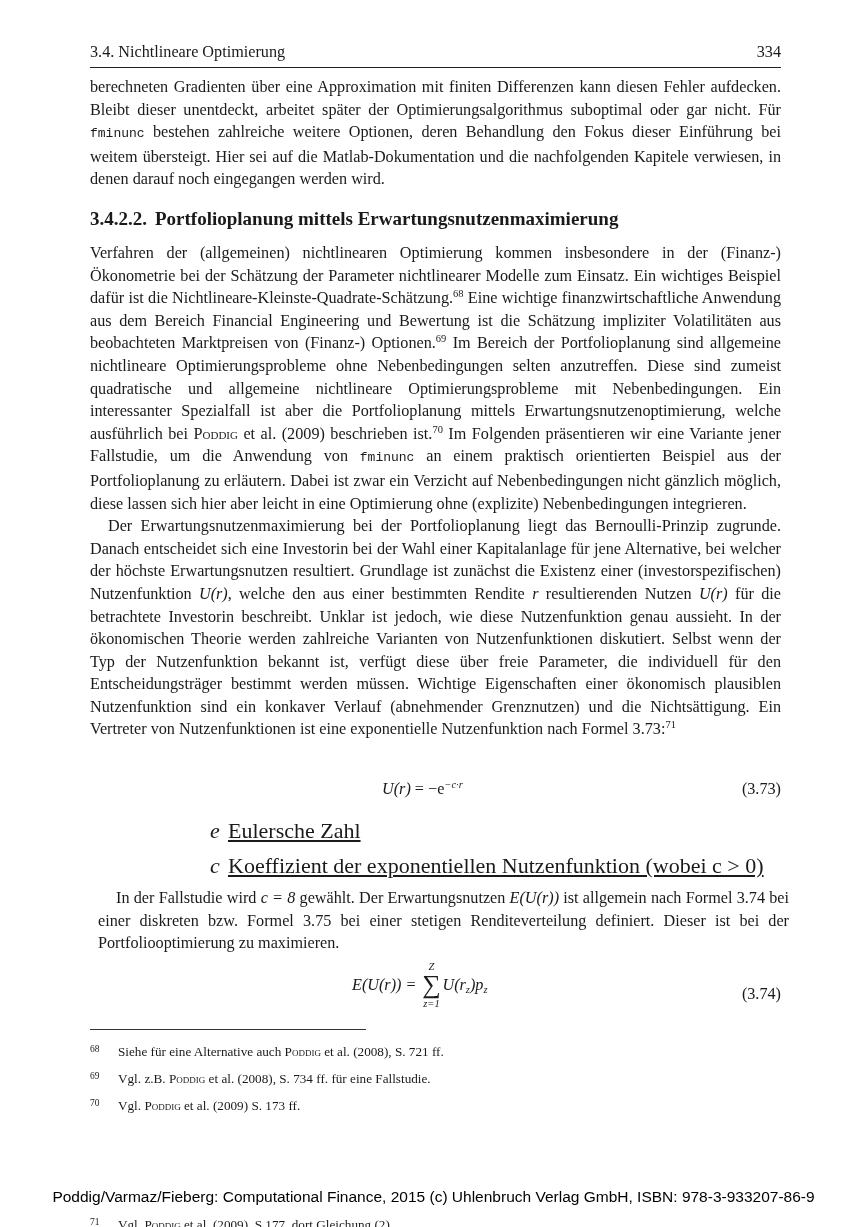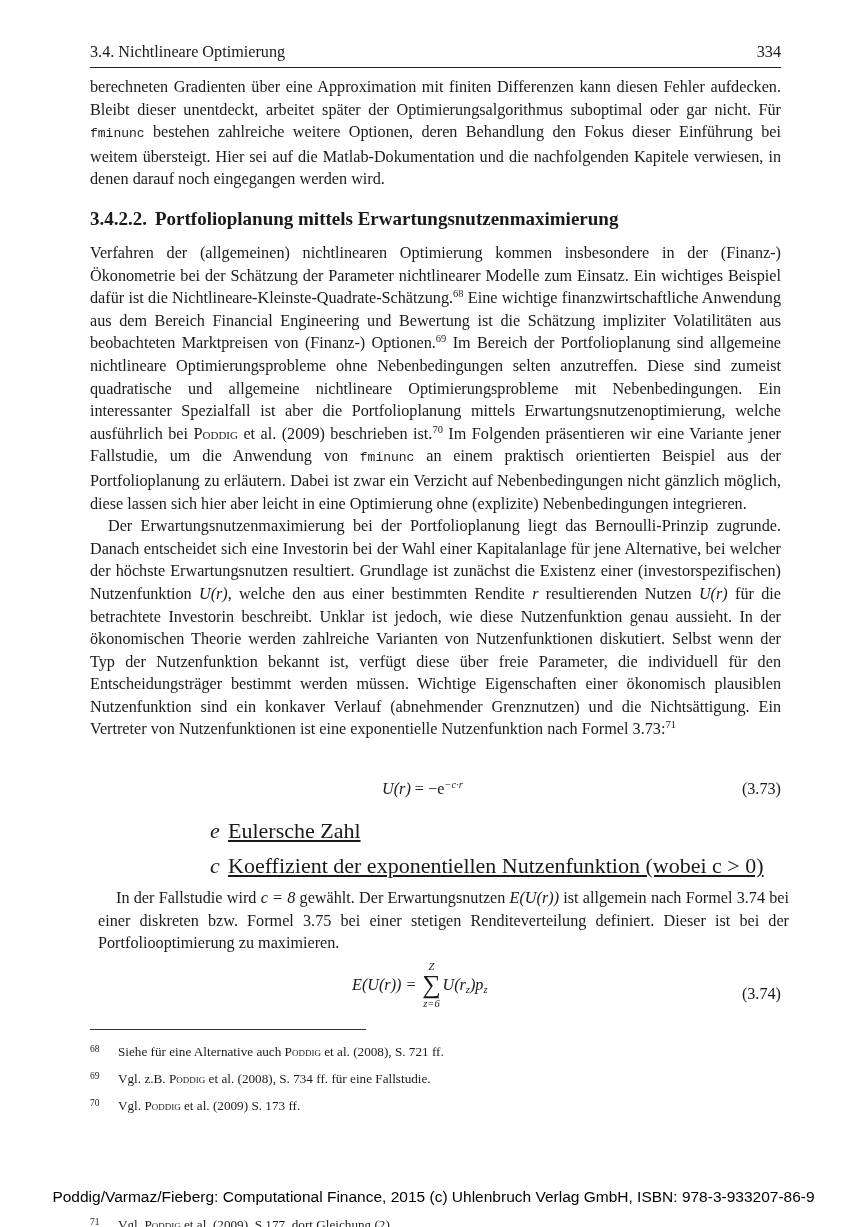--- a/index.html
+++ b/index.html
@@ -88,21 +88,21 @@
   <div class="body-text" style="top:887px;margin-left:8px;">
     <p class="indent"><span>In der Fallstudie wird </span><span class="math">c = 8</span><span> gewählt. Der Erwartungsnutzen </span><span class="math">E(U(r))</span><span> ist allgemein nach Formel 3.74 bei einer diskreten bzw. Formel 3.75 bei einer stetigen Renditeverteilung definiert. Dieser ist bei der Portfoliooptimierung zu maximieren.</span></p>
   </div>
 
   <div class="eq-row" style="top:955px;height:70px;">
     <span class="eq-body" style="left:262px;top:6px;">
       <span class="math" style="vertical-align:middle;">E(U(r)) = </span>
       <span class="sum-wrap">
         <span class="sum-top">Z</span>
         <span class="sum-sym">∑</span>
-        <span class="sum-bot">z=6</span>
+        <span class="sum-bot">z=1</span>
       </span><span class="math" style="vertical-align:middle;"><span>U(r</span><span class="sub">z</span><span>)p</span><span class="sub">z</span></span>
     </span>
     <span class="eq-num" style="top:30px;">(3.74)</span>
   </div>
 
   <div class="footrule"></div>
 
   <div class="footnote" style="top:1044px;">
     <span class="fn-num">68</span><span>Siehe für eine Alternative auch </span><span class="sc">Poddig</span><span> et al. (2008), S. 721 ff.</span>
   </div>

